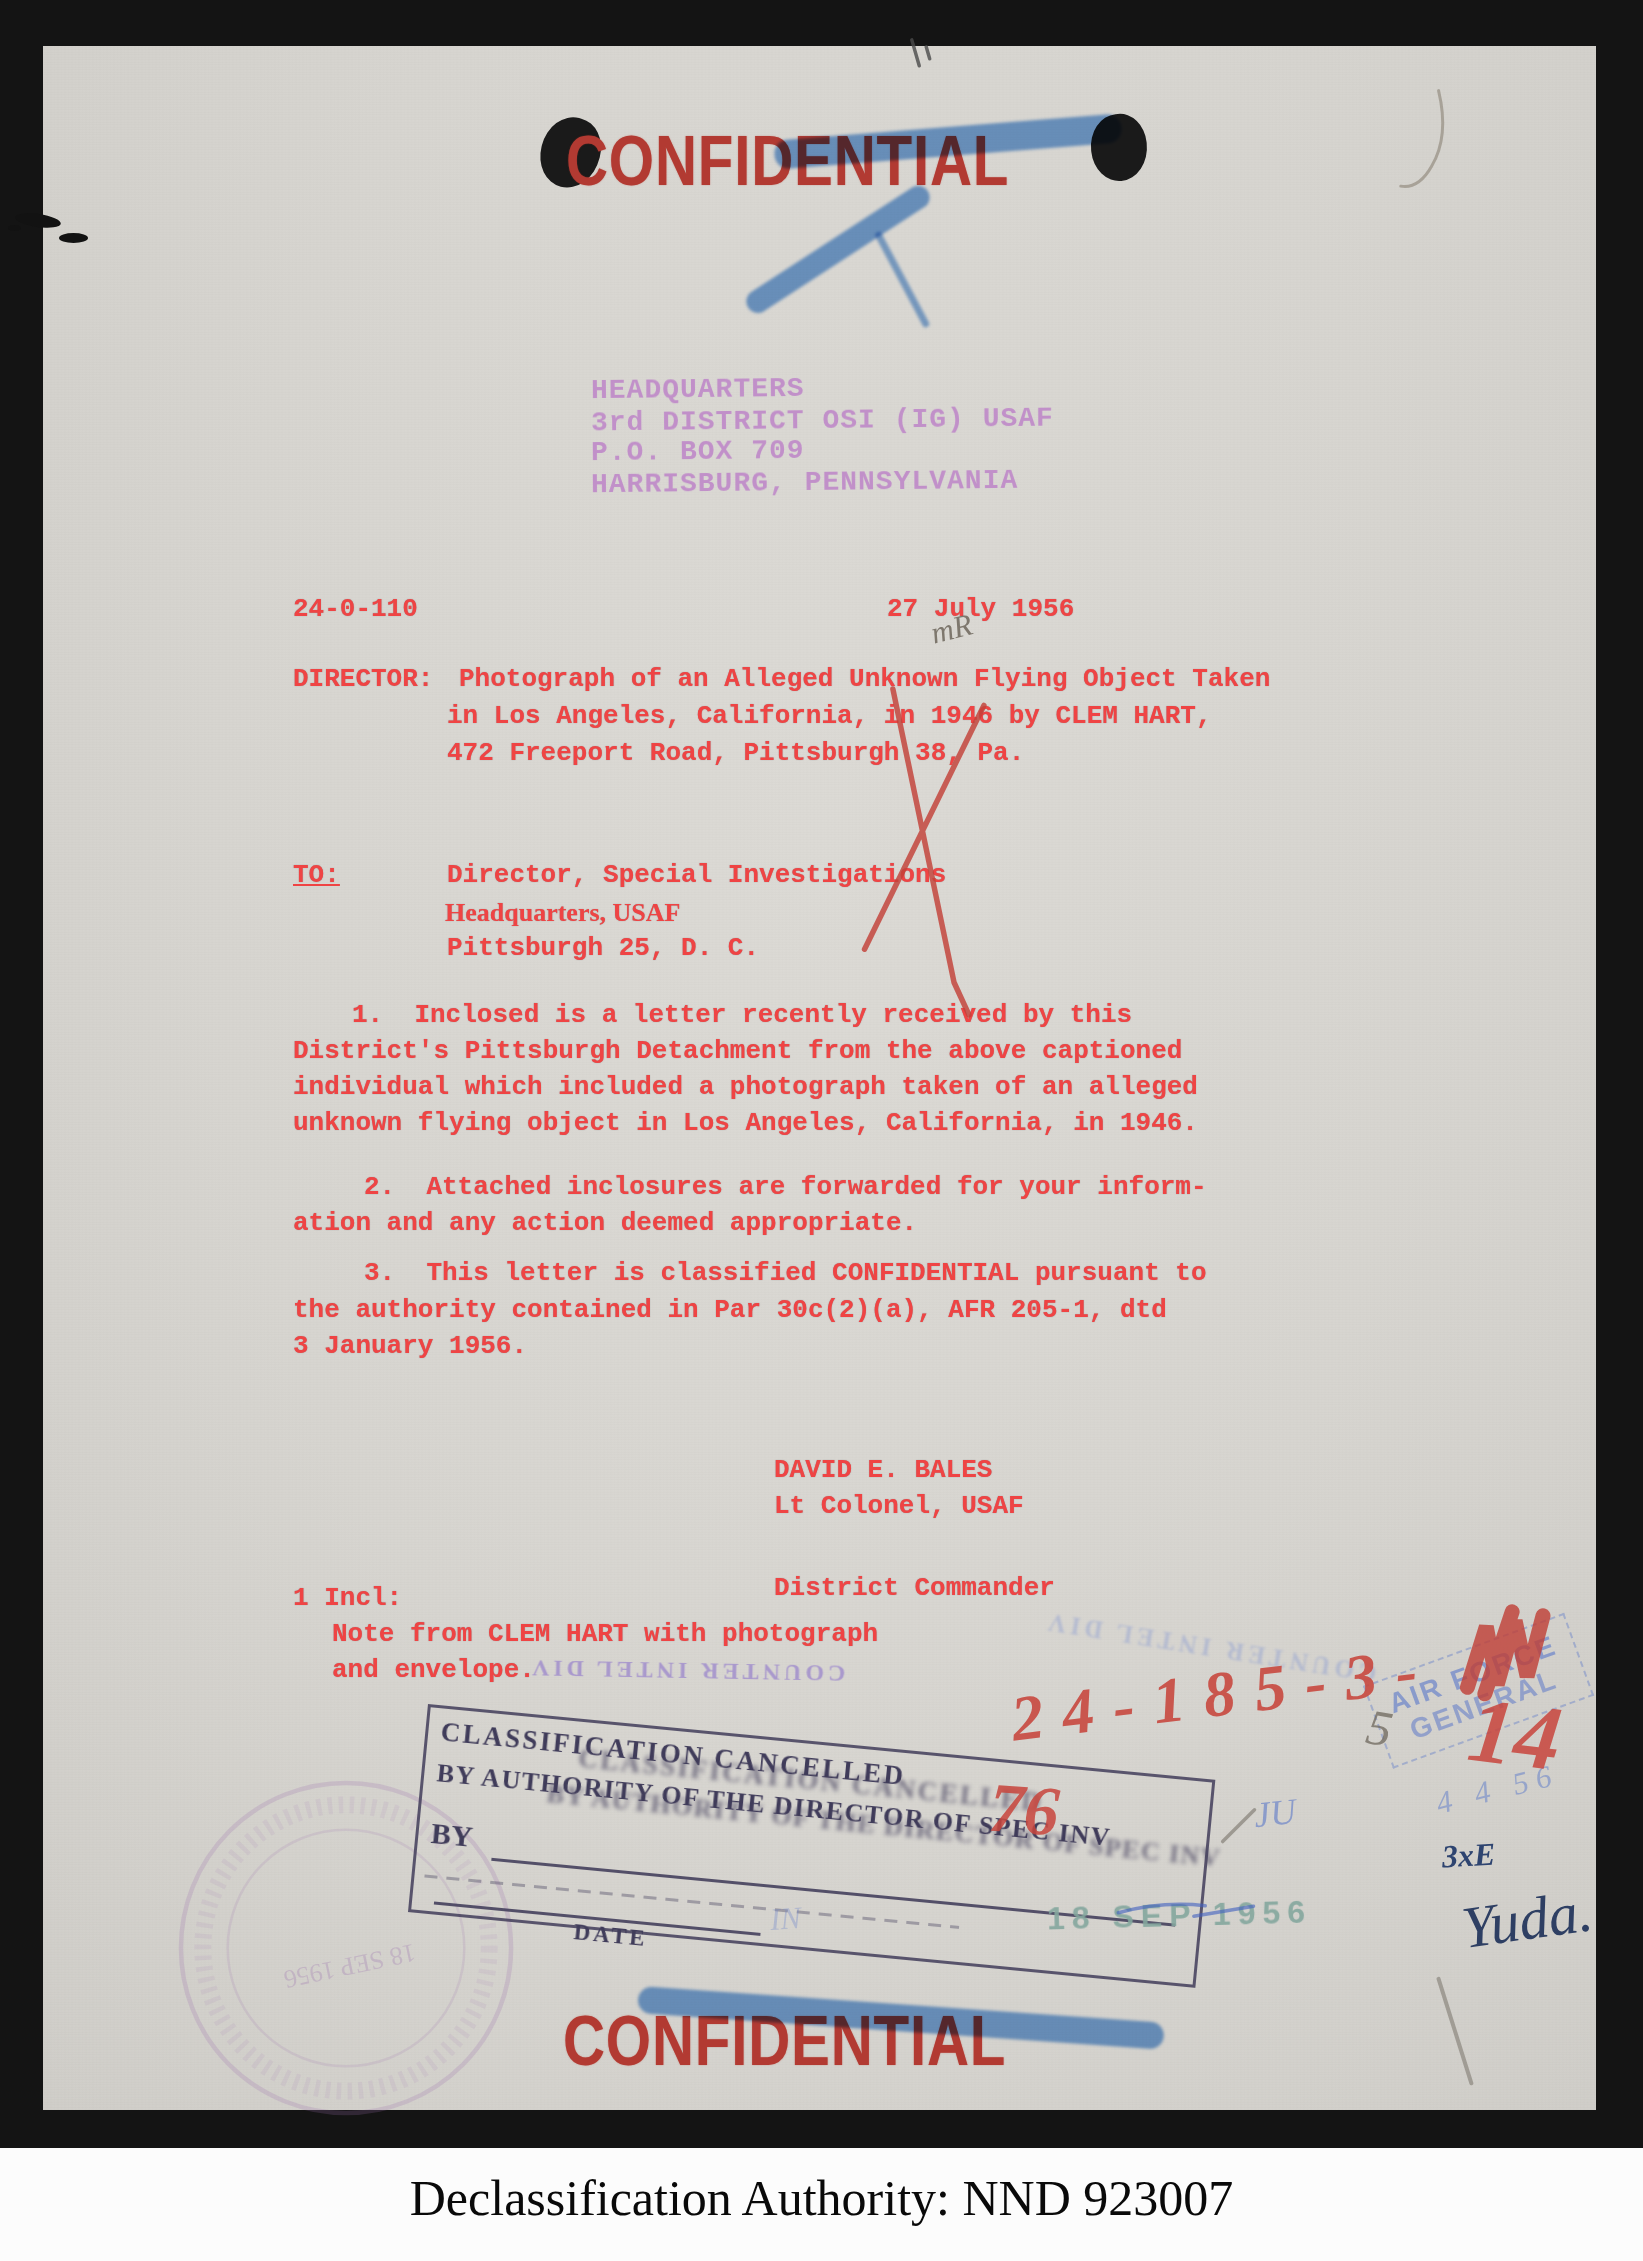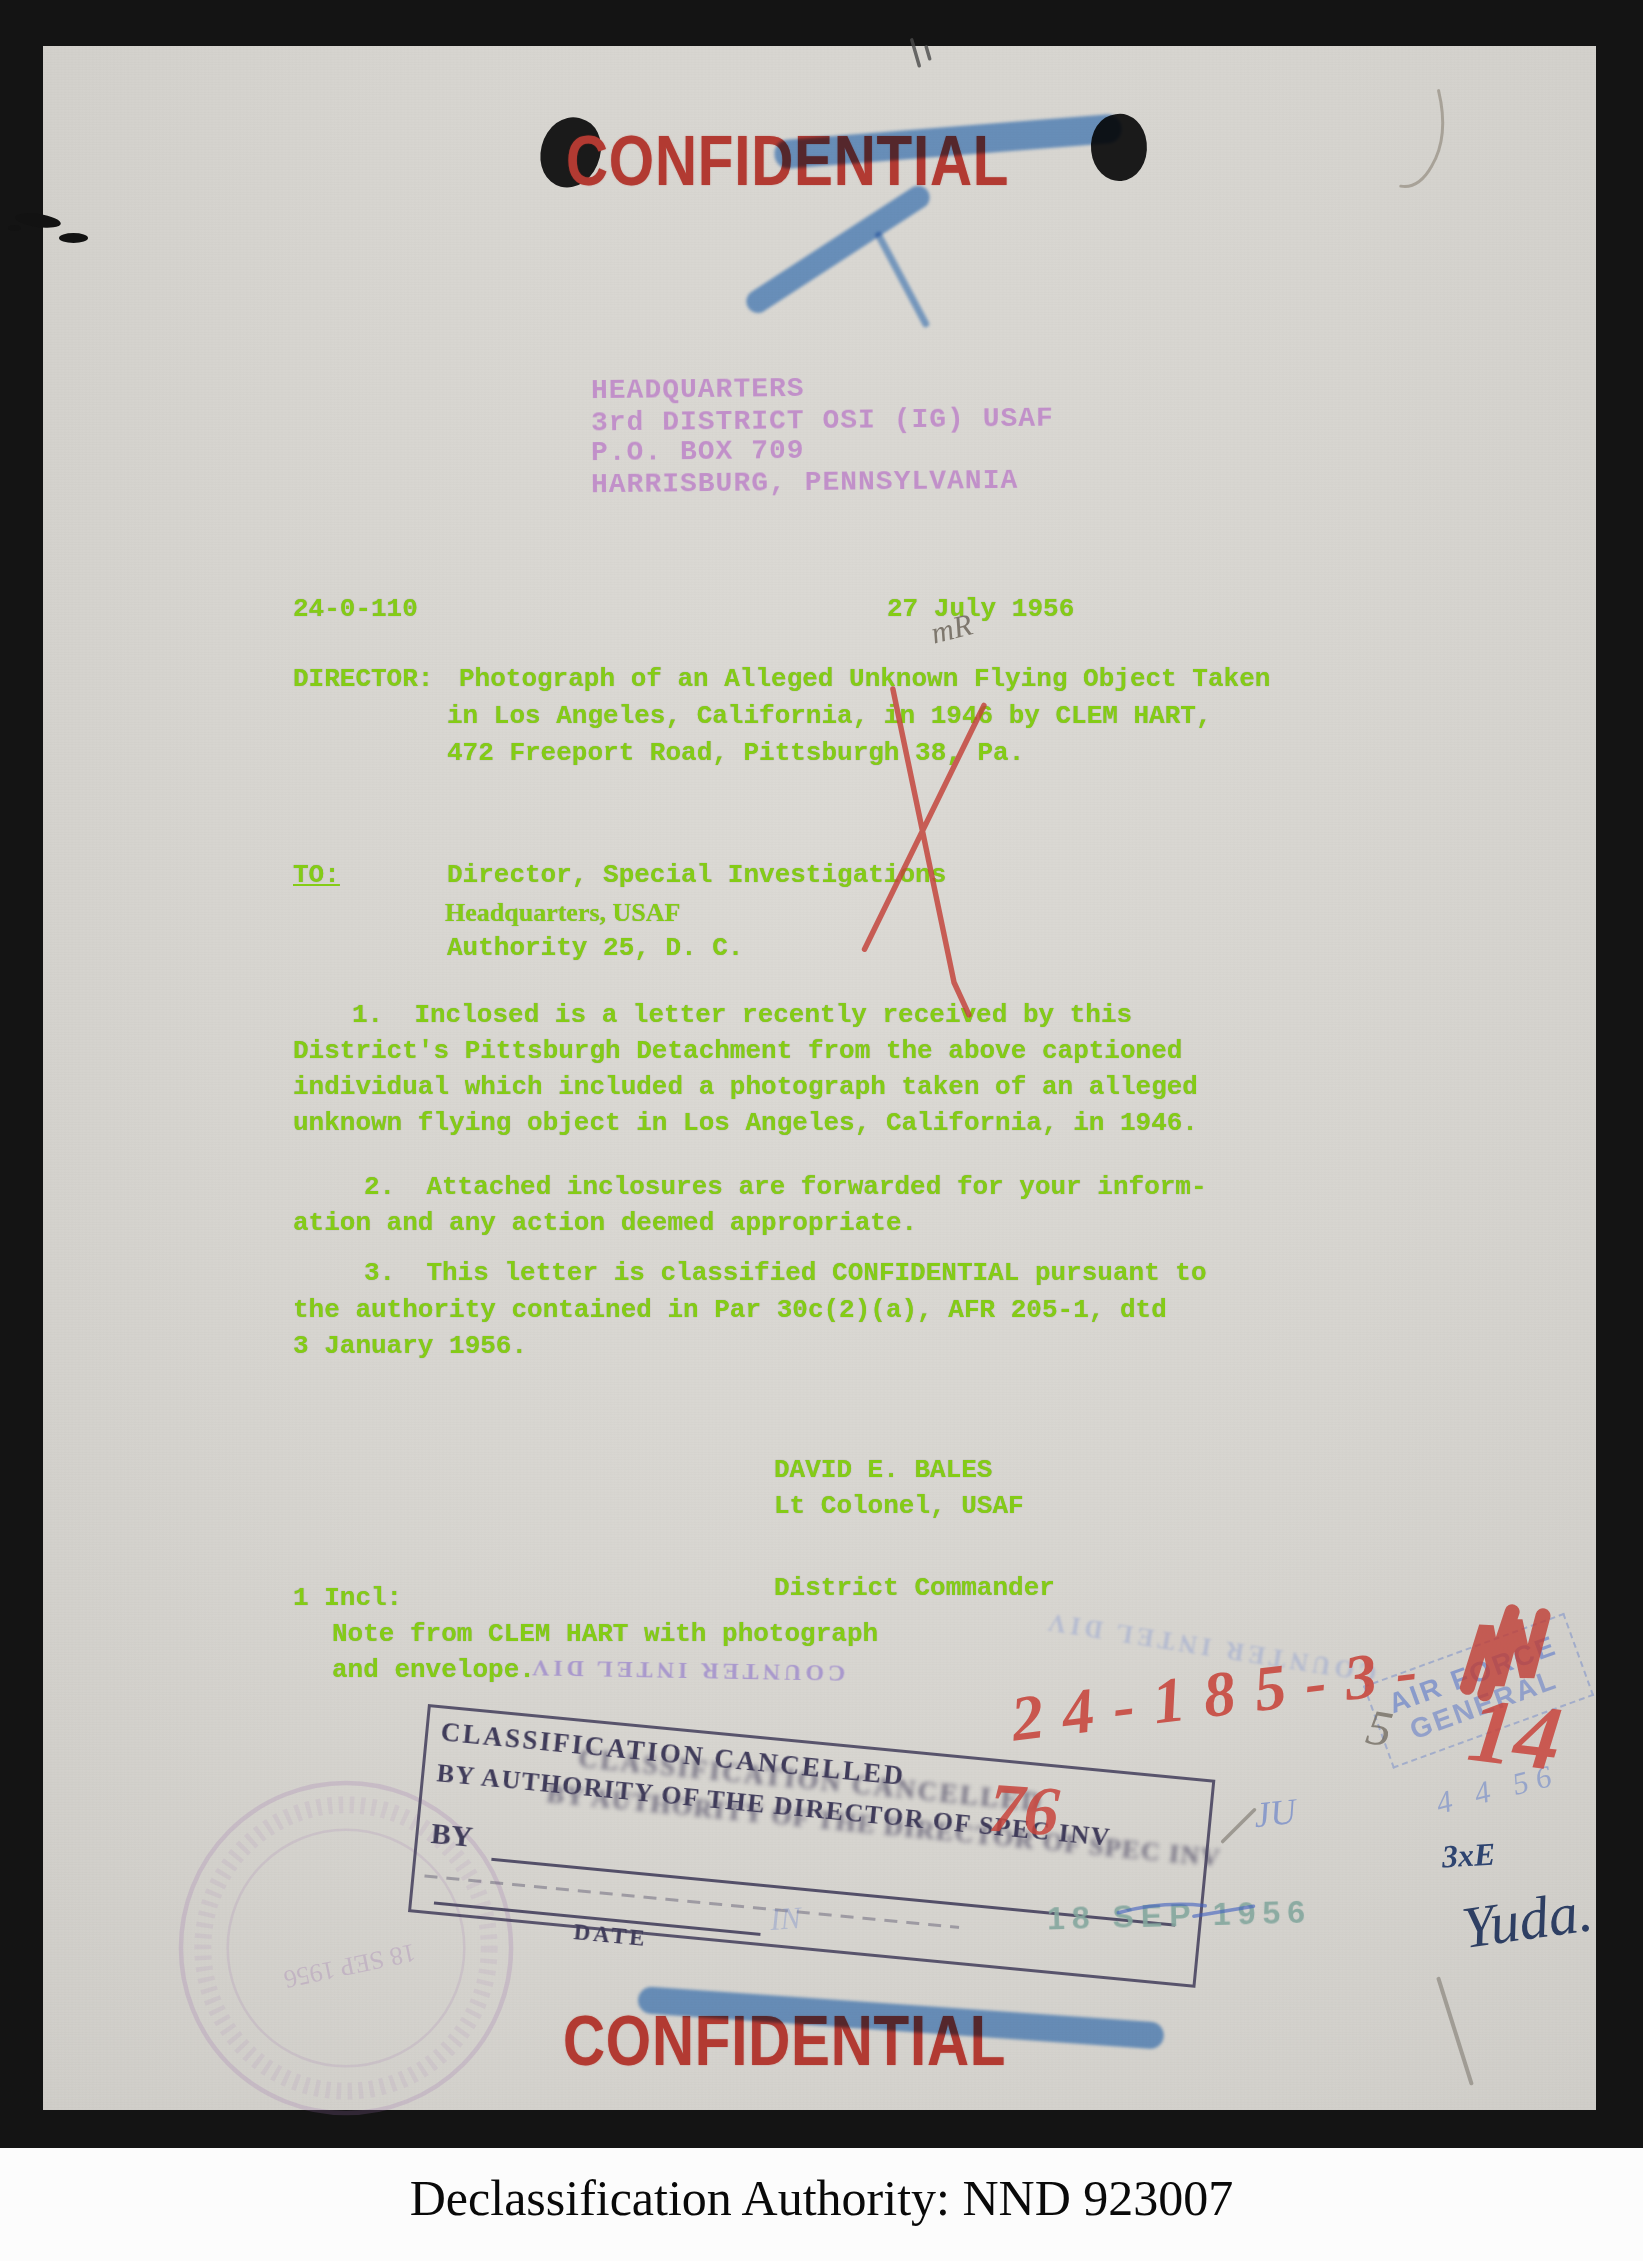--- a/index.html
+++ b/index.html
@@ -19,21 +19,21 @@
   .hole { position:absolute; background:#1a1a1a; border-radius:50% 46% 52% 48%; }
 
   .conf {
     position:absolute; color:#b23a32;
     font:700 71px/1 "Liberation Sans",sans-serif;
     transform-origin:left top; transform:scaleX(.82);
     letter-spacing:1px; text-shadow:0 0 1.5px rgba(178,58,50,.55); white-space:pre;
   }
   .crayon { position:absolute; background:#5893da; mix-blend-mode:multiply; opacity:.8; filter:blur(1.5px); border-radius:14px; }
 
-  .tl { position:absolute; font:700 26px/35px "Liberation Mono",monospace; color:#84cc16;
+  .tl { position:absolute; font:700 26px/35px "Liberation Mono",monospace; color:#ef4444;
         white-space:pre; text-shadow:0 0 1px rgba(74,72,82,.5); }
 
   .purple-line { position:absolute; font:700 28px/31px "Liberation Mono",monospace;
         color:rgba(189,132,200,.85); white-space:pre; letter-spacing:1px; filter:blur(0.3px); }
 
   .serif-stamp { font-family:"Liberation Serif",serif; font-weight:700; color:#403c5a; white-space:pre; }
 
   #cancel-box { position:absolute; left:428px; top:1704px; width:791px; height:209px;
       transform:rotate(5.5deg); transform-origin:top left;
       border:3.5px solid rgba(60,55,86,.82); filter:blur(0.2px); }
@@ -76,21 +76,21 @@
 <div class="tl" style="left:887px;top:592px;">27 July 1956</div>
 
 <div class="tl" style="left:293px;top:662px;">DIRECTOR:</div>
 <div class="tl" style="left:447px;top:662px;margin-left:12px;">Photograph of an Alleged Unknown Flying Object Taken</div>
 <div class="tl" style="left:447px;top:699px;">in Los Angeles, California, in 1946 by CLEM HART,</div>
 <div class="tl" style="left:447px;top:736px;">472 Freeport Road, Pittsburgh 38, Pa.</div>
 
 <div class="tl" style="left:293px;top:858px;text-decoration:underline;">TO:</div>
 <div class="tl" style="left:447px;top:858px;">Director, Special Investigations</div>
 <div class="tl" style="left:445px;top:895px;font-family:Liberation Serif, serif;">Headquarters, USAF</div>
-<div class="tl" style="left:447px;top:931px;">Authority 25, D. C.</div>
+<div class="tl" style="left:447px;top:931px;">Pittsburgh 25, D. C.</div>
 
 <div class="tl" style="left:352px;top:998px;text-align:right;">1.  Inclosed is a letter recently received by this</div>
 <div class="tl" style="left:293px;top:1034px;">District's Pittsburgh Detachment from the above captioned</div>
 <div class="tl" style="left:293px;top:1070px;">individual which included a photograph taken of an alleged</div>
 <div class="tl" style="left:293px;top:1106px;">unknown flying object in Los Angeles, California, in 1946.</div>
 
 <div class="tl" style="left:364px;top:1170px;">2.  Attached inclosures are forwarded for your inform-</div>
 <div class="tl" style="left:293px;top:1206px;">ation and any action deemed appropriate.</div>
 
 <div class="tl" style="left:364px;top:1256px;">3.  This letter is classified CONFIDENTIAL pursuant to</div>

